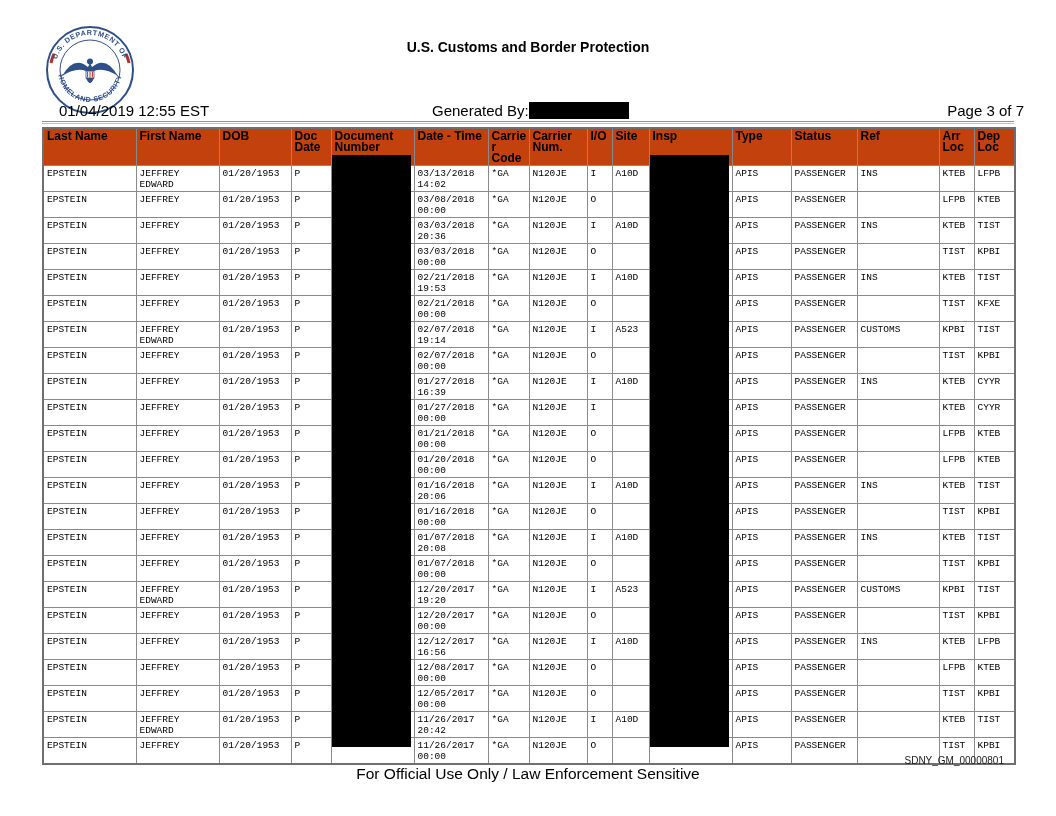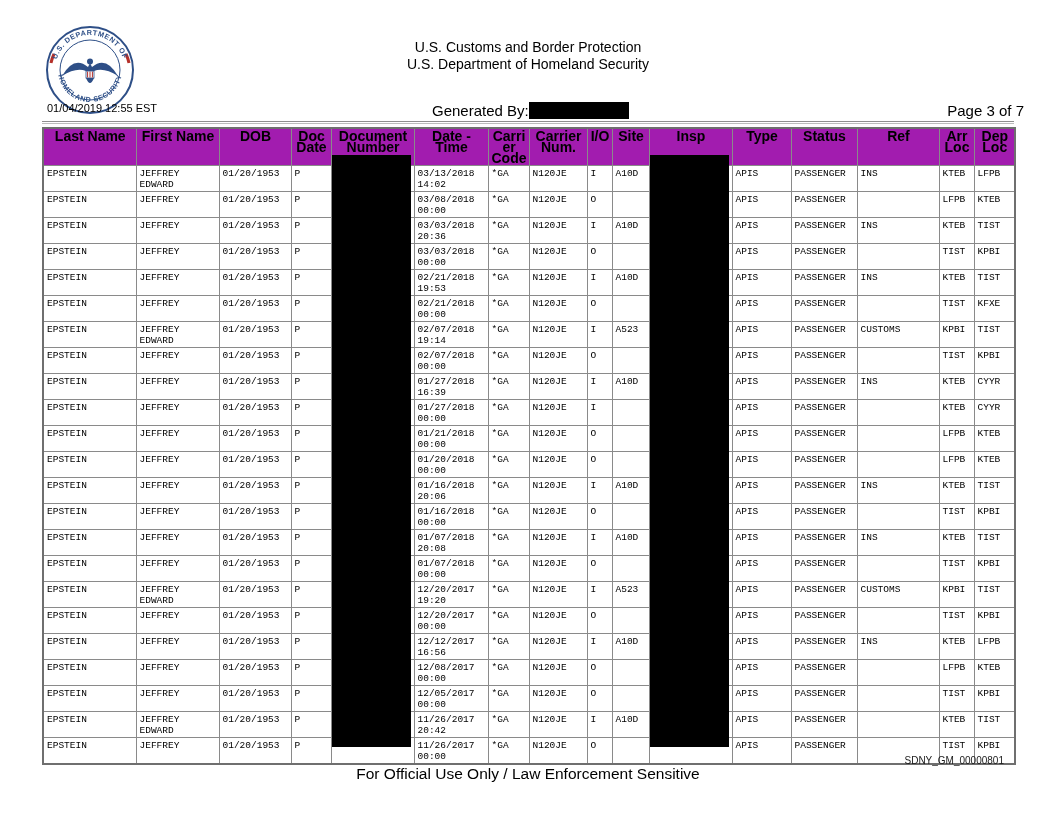--- a/index.html
+++ b/index.html
@@ -3,34 +3,34 @@
 <meta charset="utf-8">
 <style>
   html,body{margin:0;padding:0;}
   body{
     width:1056px;height:816px;background:#ffffff;position:relative;
     font-family:"Liberation Sans",sans-serif;color:#000;overflow:hidden;
   }
   
   .seal{position:absolute;left:45px;top:25px;width:90px;height:90px;}
   .titles{position:absolute;left:0;right:0;top:39px;text-align:center;
-    font-weight:normal;font-size:14px;line-height:16.5px;}
-  .infobar-date{position:absolute;left:47px;top:102px;font-size:11px;}
+    font-weight:bold;font-size:14px;line-height:16.5px;}
+  .infobar-date{position:absolute;left:59px;top:102px;font-size:15px;}
   .genby{position:absolute;left:432px;top:102px;font-size:15px;display:flex;align-items:center;}
   .genby-redaction{display:inline-block;width:100px;height:17px;background:#000;}
   .pagelabel{position:absolute;right:32px;top:102px;font-size:15px;}
   .rule{position:absolute;left:42px;right:42px;top:121px;height:1px;background:#8f8f8f;}
   .rule::after{content:"";position:absolute;left:0;right:0;top:2px;height:1px;background:#bdbdbd;}
   
   .table-wrap{position:absolute;left:42px;top:127px;width:972px;}
   table{border-collapse:collapse;table-layout:fixed;width:972px;border:2px solid #6f6f6f;}
   th,td{border:1px solid #8a8a8a;box-sizing:border-box;vertical-align:top;
     overflow:hidden;word-wrap:break-word;}
-  th{background:#a21caf;text-align:center;font-weight:bold;
-    font-size:14px;line-height:11px;padding:2px 2px 1px 3px;height:26px;}
+  th{background:#c2410c;text-align:left;font-weight:bold;
+    font-size:12px;line-height:11px;padding:2px 2px 1px 3px;height:26px;}
   td{font-family:"Liberation Mono","DejaVu Sans Mono",monospace;
     font-size:9.5px;line-height:11px;padding:2px 1px 1px 3px;height:26px;}
   .redaction{position:absolute;background:#000;}
   .red-docnum{left:290px;top:28px;width:79px;height:592px;}
   .red-insp{left:608px;top:28px;width:79px;height:592px;}
   
   .bates{position:absolute;right:52px;top:755px;font-size:10px;color:#1a1a1a;text-align:right;}
   .fouo{position:absolute;left:0;right:0;top:765px;text-align:center;
     font-weight:normal;font-size:15.5px;}
 </style>
@@ -56,21 +56,20 @@
     <path d="M17,51 Q29,30 43,42 L45,38 L47,42 Q61,30 73,51 Q59,42 49,46 L49,53 Q47,58 45,58 Q43,58 41,53 L41,46 Q31,42 17,51 Z" fill="#2e4f87"></path>
     <circle cx="45" cy="36.5" r="3" fill="#2e4f87"></circle>
     <rect x="41" y="44" width="8" height="9" fill="#ffffff" stroke="#2e4f87" stroke-width="0.8"></rect>
     <path d="M42.6,46.5 v6 M45,46.5 v6 M47.4,46.5 v6" stroke="#b5302a" stroke-width="1"></path>
     <rect x="41" y="44" width="8" height="2.4" fill="#2e4f87"></rect>
   </svg>
 </div>
 
 <div class="titles">
   <div>U.S. Customs and Border Protection</div>
-  <div>U.S. Department of Homeland Security</div>
 </div>
 
 <div class="infobar-date">01/04/2019 12:55 EST</div>
 <div class="genby">
   <span>Generated By:</span>
   <span class="genby-redaction"></span>
 </div>
 <div class="pagelabel">Page 3 of 7</div>
 <div class="rule"></div>
 

